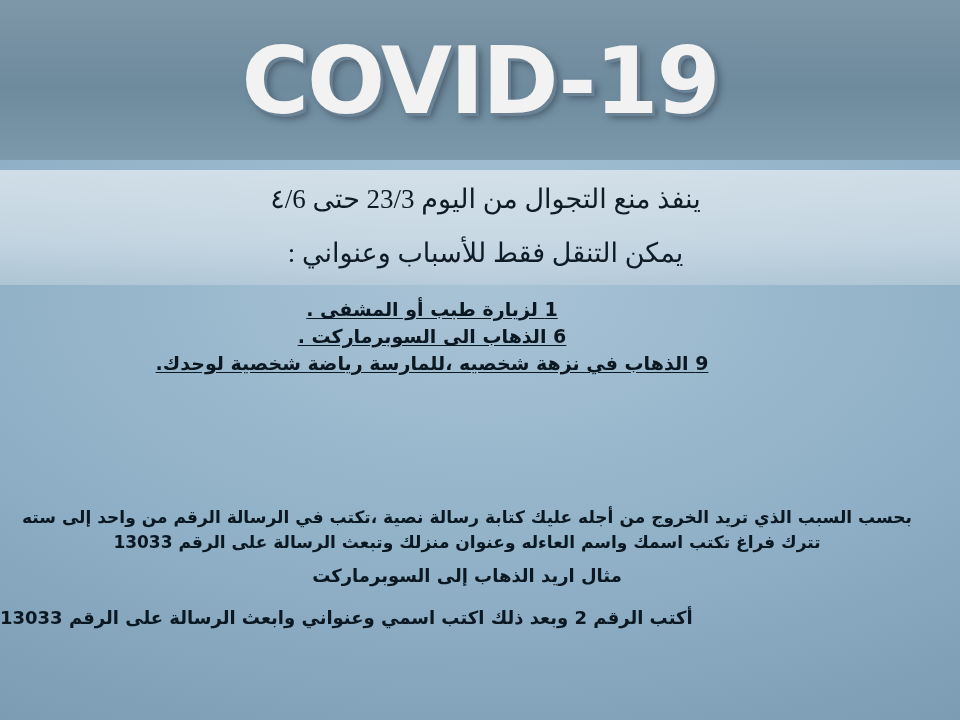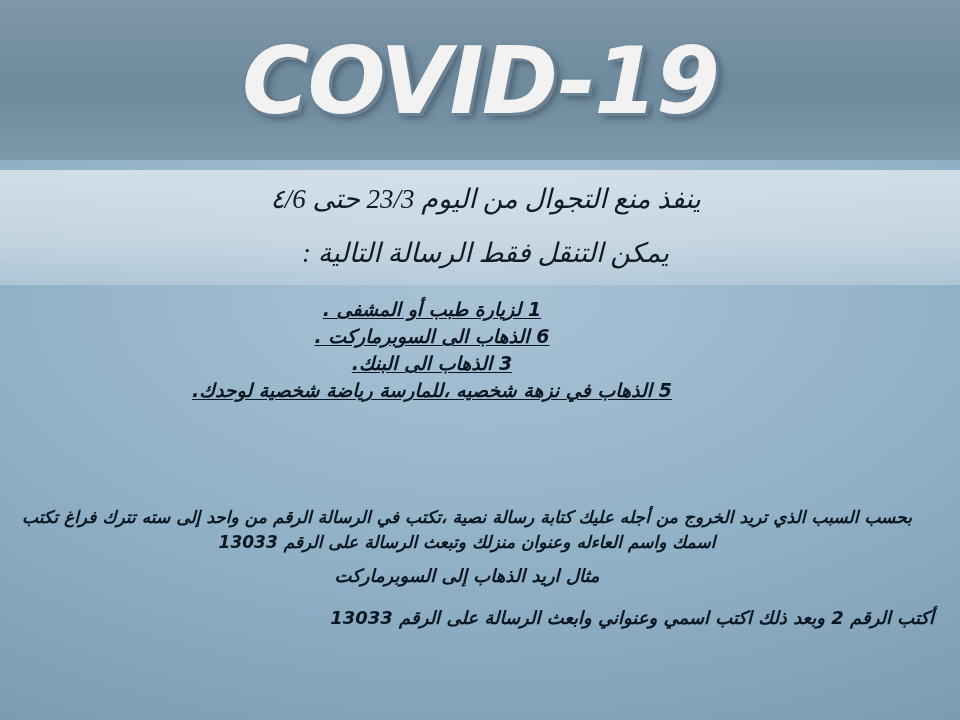--- a/index.html
+++ b/index.html
@@ -12,21 +12,20 @@
     overflow: hidden;
     font-family: "Liberation Sans", sans-serif;
   }
   .slide {
     position: relative;
     width: 960px;
     height: 720px;
     background:
       radial-gradient(ellipse 120% 90% at 50% 40%, #a9c3d6 0%, #8fb0c6 45%, #6f8fa6 100%);
     overflow: hidden;
-    font-style: italic;
   }
   
   .title-band {
     position: absolute;
     left: 0; top: 0;
     width: 960px;
     height: 160px;
     background: linear-gradient(180deg, #7e97a8 0%, #6e8a9d 55%, #7c99ab 100%);
   }
   .title {
@@ -112,46 +111,45 @@
     line-height: 30px;
     text-align: center;
     margin-top: 6px;
     color: #0b1822;
   }
   .example2 {
     font-family: "DejaVu Sans", sans-serif;
     font-weight: bold;
     font-size: 18px;
     line-height: 30px;
-    text-align: right;
+    text-align: left;
     margin-top: 12px;
     color: #0b1822;
   }
 </style>
 </head>
 <body>
 
 <div class="slide">
 
   <div class="title-band"></div>
 
   <div class="title">COVID-19</div>
 
   <div class="intro-band"></div>
 
   <div class="intro">
     <div class="intro-line">ينفذ منع التجوال من اليوم 23/3 حتى ٤/6</div>
-    <div class="intro-line">يمكن التنقل فقط الرسالة التالية :</div>
+    <div class="intro-line">يمكن التنقل فقط للأسباب وعنواني :</div>
   </div>
 
   <div class="list">
     <div class="list-item">1 لزيارة طبب أو المشفى .</div>
     <div class="list-item">6 الذهاب الى السوبرماركت .</div>
-    <div class="list-item">3 الذهاب الى البنك.</div>
-    <div class="list-item">5 الذهاب في نزهة شخصيه ،للمارسة رياضة شخصية لوحدك.</div>
+    <div class="list-item">9 الذهاب في نزهة شخصيه ،للمارسة رياضة شخصية لوحدك.</div>
   </div>
 
   <div class="para-block">
     <p class="para">بحسب السبب الذي تريد الخروج من أجله عليك كتابة رسالة نصية ،تكتب في الرسالة الرقم من واحد إلى سته تترك فراغ تكتب اسمك واسم العاءله وعنوان منزلك وتبعث الرسالة على الرقم 13033</p>
     <div class="example">مثال اريد الذهاب إلى السوبرماركت</div>
     <div class="example2">أكتب  الرقم  2  وبعد ذلك اكتب اسمي وعنواني وابعث الرسالة على الرقم 13033</div>
   </div>
 
 </div>
 

